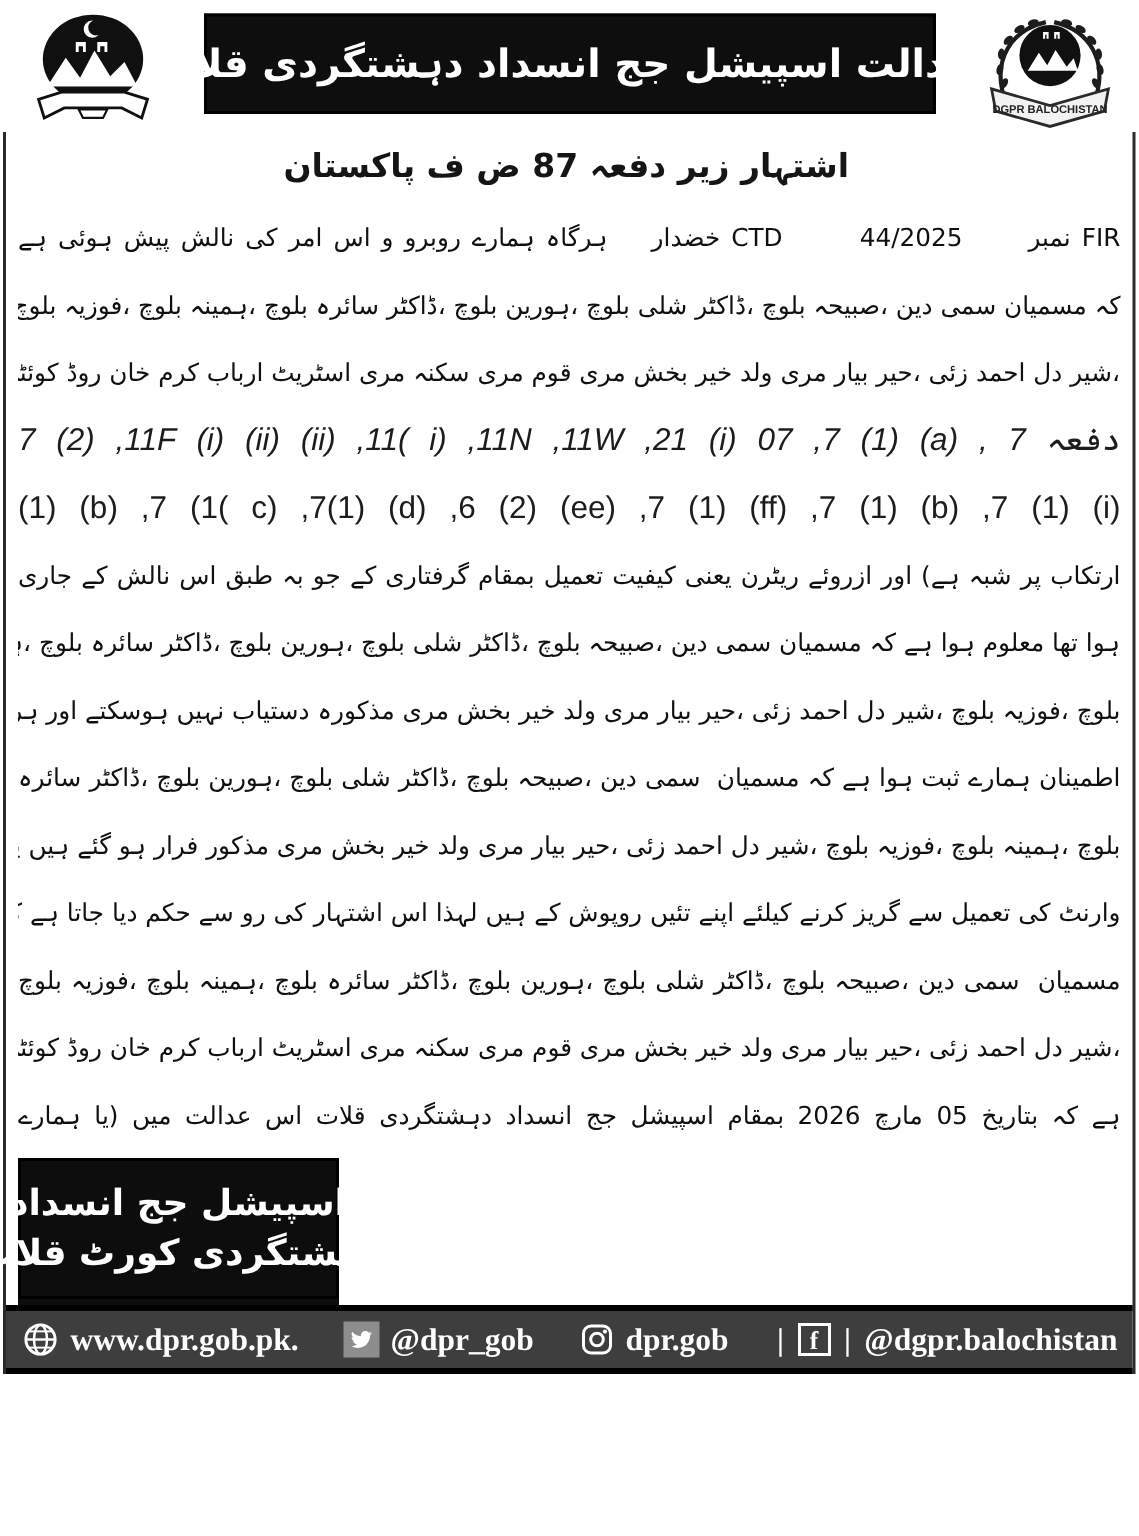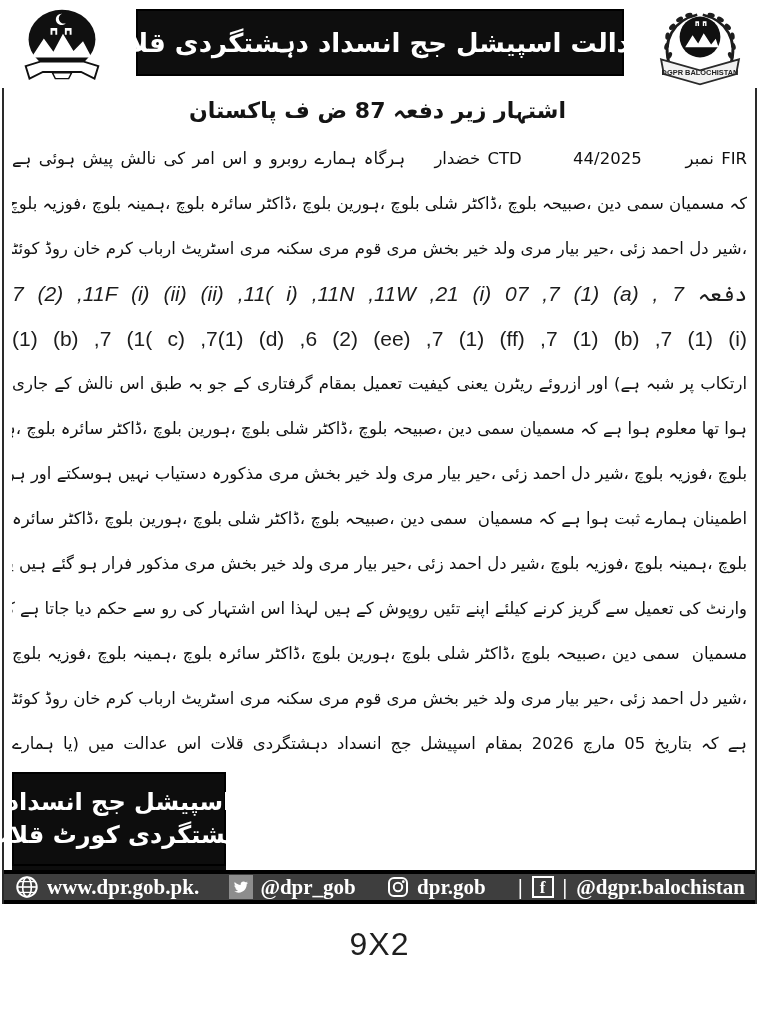--- a/index.html
+++ b/index.html
@@ -60,21 +60,21 @@
   .attendance{
     direction:rtl; text-align:right; font-size:17px; line-height:40px; white-space:nowrap;
     color:#101010;
   }
   .prq{
     font-family:"Liberation Sans", sans-serif; font-weight:bold; font-size:28px;
     text-align:right; letter-spacing:-0.5px; color:#0b0b0b; line-height:36px;
   }
   
   .social-bar{
-    height:34px; background:#3e3e3e; border-top:4px solid #000; border-bottom:4px solid #000;
+    height:46px; background:#3e3e3e; border-top:4px solid #000; border-bottom:4px solid #000;
     display:flex; align-items:center; justify-content:space-between; padding:0 10px;
     color:#fff; font-family:"Liberation Serif", serif; font-weight:bold; font-size:21px;
     white-space:nowrap;
   }
   .s-item{ display:flex; align-items:center; gap:7px; }
   .tw-box{ width:24px; height:24px; background:#8d8d8d; display:flex; align-items:center; justify-content:center; }
   .sep{ font-weight:bold; padding:0 2px; }
   .fb-box{
     width:22px; height:22px; border:2px solid #fff; display:flex; align-items:center; justify-content:center;
     font-family:"Liberation Serif", serif; font-weight:bold; font-size:17px; line-height:1;
@@ -191,15 +191,14 @@
         <span class="fb-box">
             <span>f</span>
           </span>
         <span class="sep">|</span>
         <span>@dgpr.balochistan</span>
       </div>
     </div>
 
   </div>
 
-  <div class="size-label">9X2</div>
 
 </div>
 
 </body></html>

